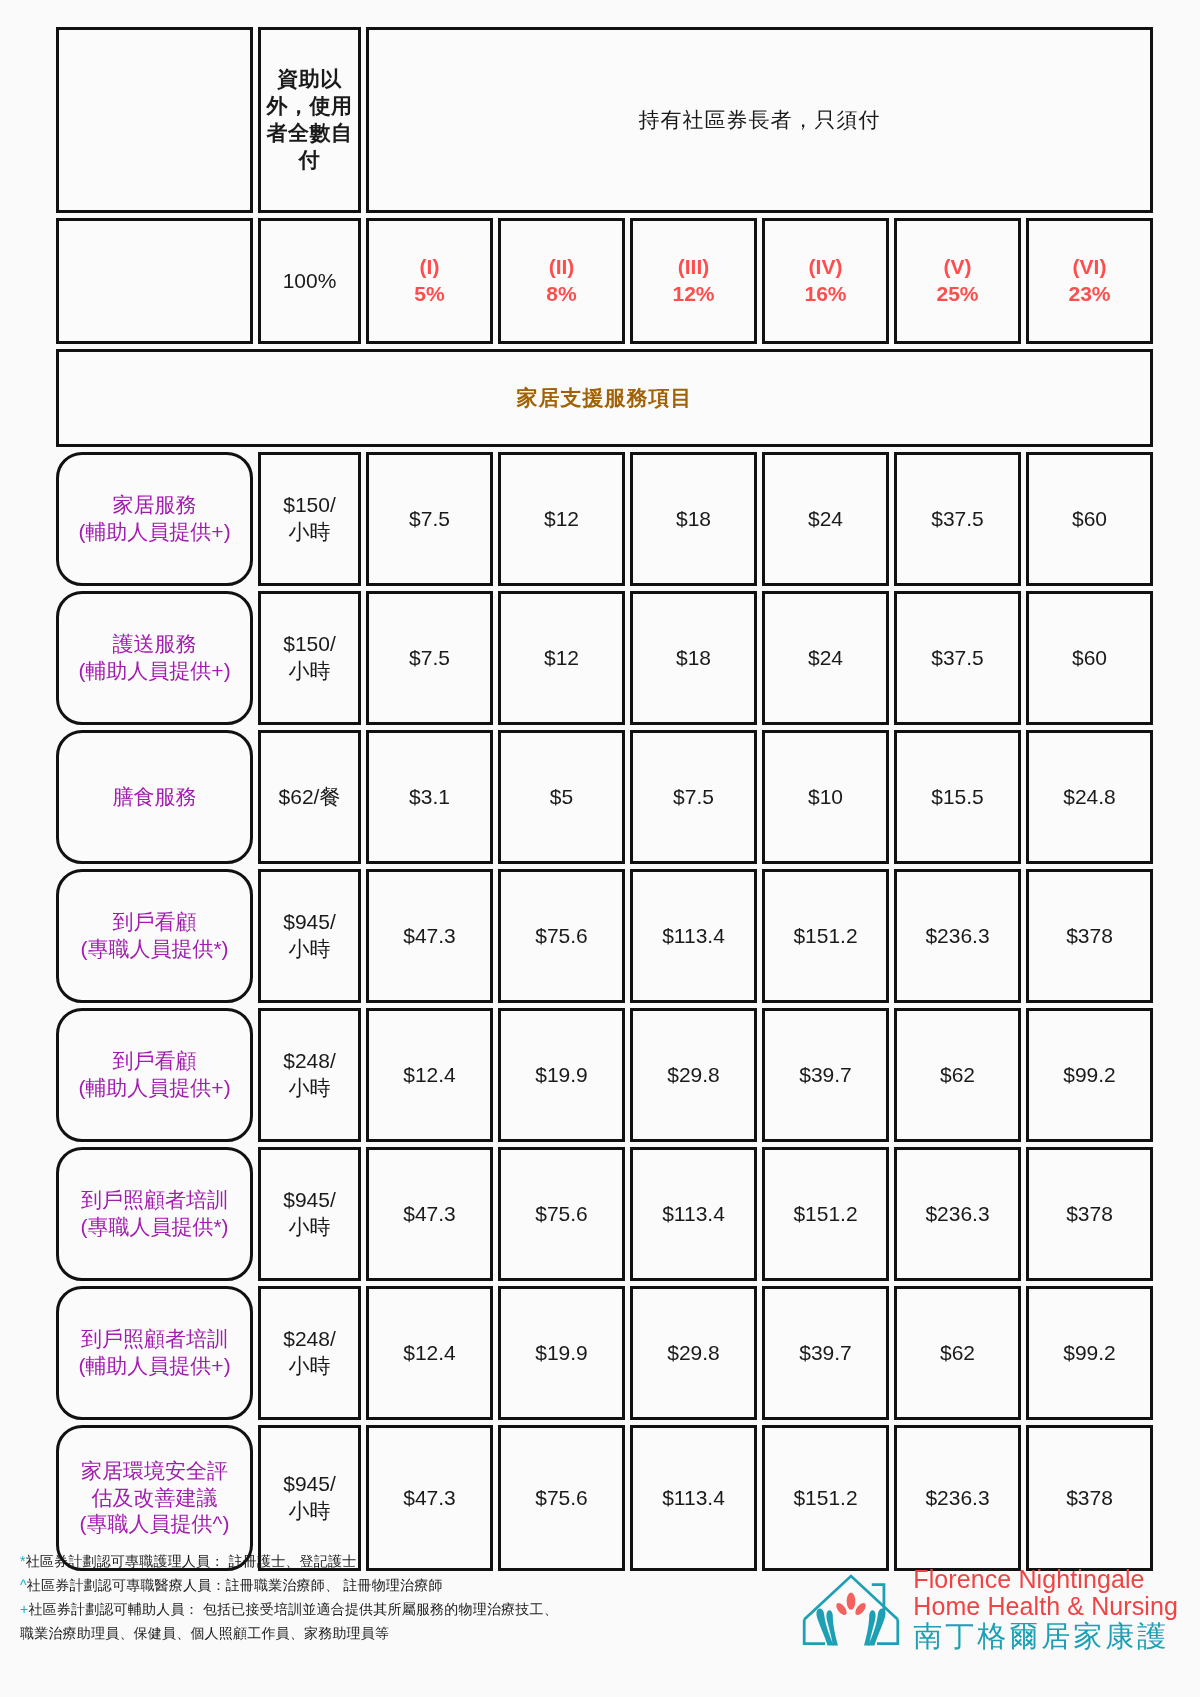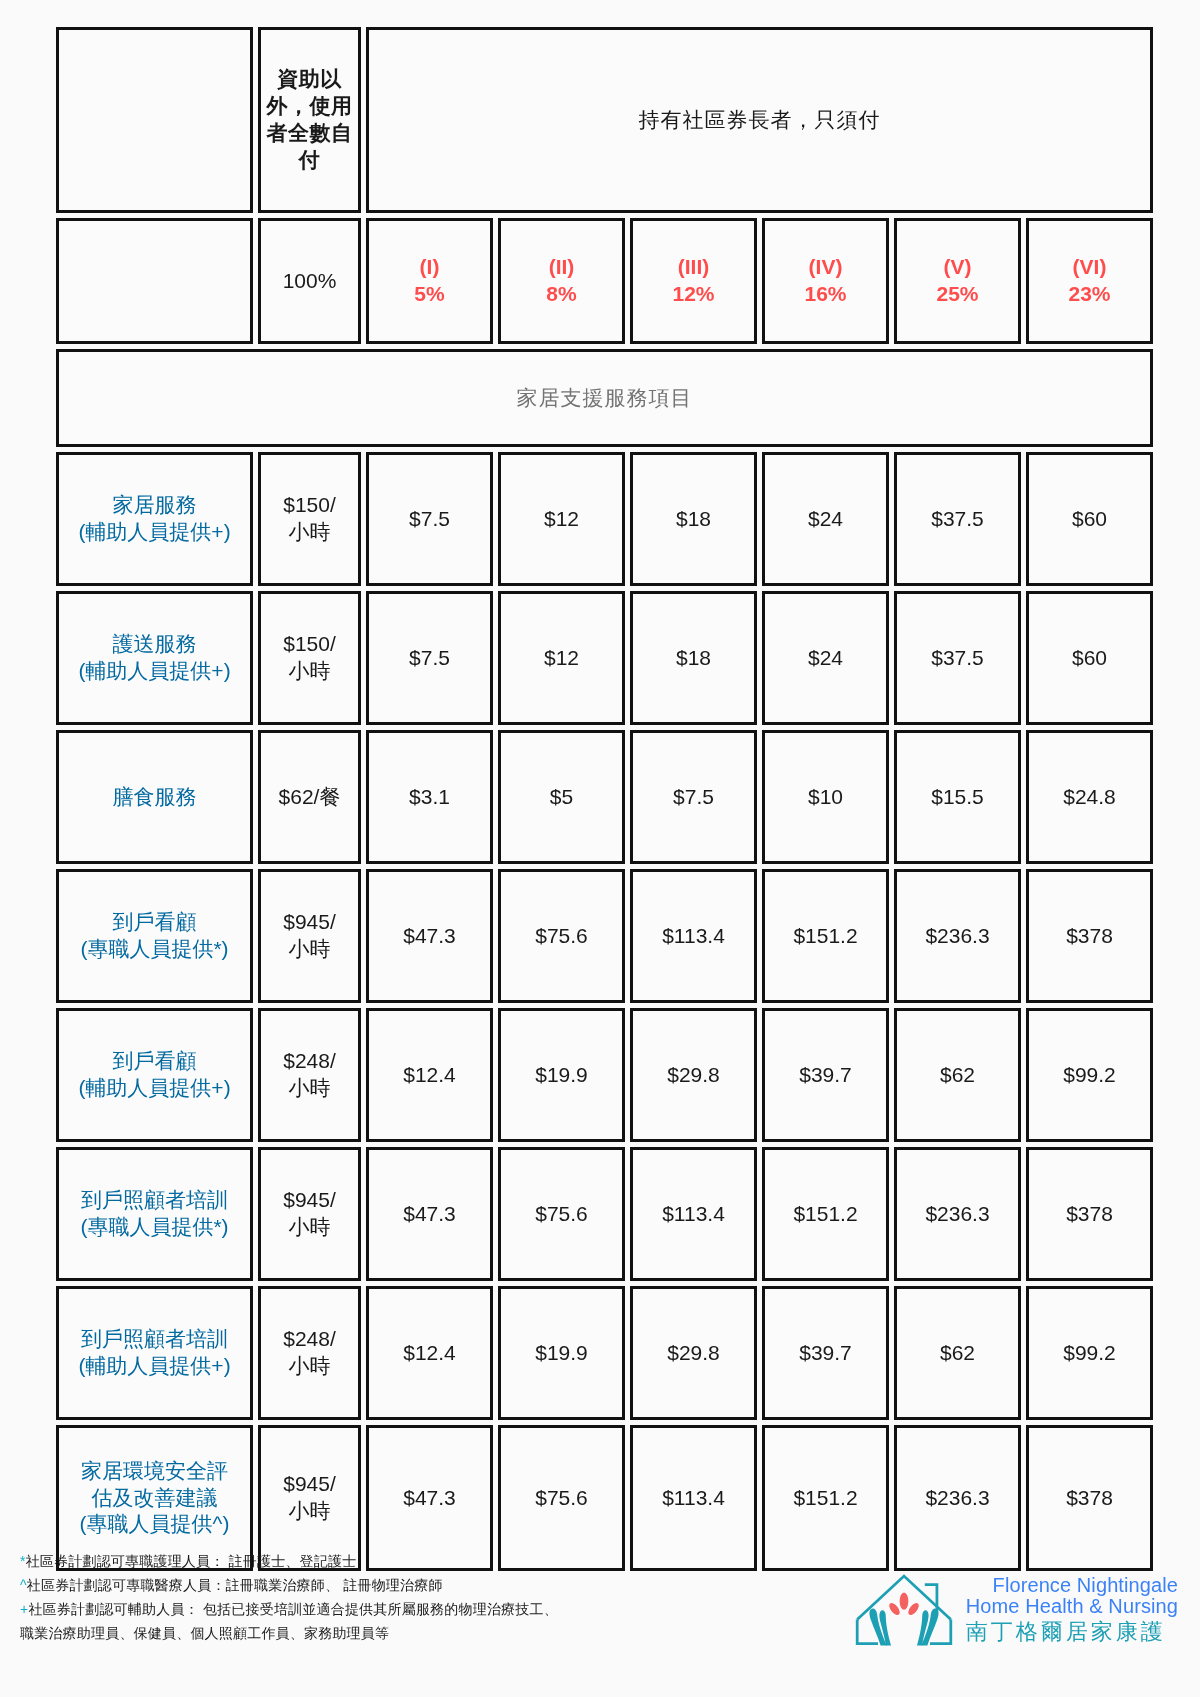--- a/index.html
+++ b/index.html
@@ -66,34 +66,35 @@
     color: #ff4d4d;
     font-weight: bold;
     font-size: 22px;
     line-height: 1.5;
   }
   td.pct-tier .roman { display: block; }
   td.pct-tier .pct { display: block; }
 
   
   td.section-head {
-    color: #737373;
-    font-weight: normal;
+    color: #a16207;
+    font-weight: bold;
     font-size: 25px;
     letter-spacing: 1px;
     height: 84px;
   }
 
   
   td.service-name {
-    color: #0369a1;
+    color: #a21caf;
     text-align: left;
     padding-left: 14px;
     font-size: 21px;
     line-height: 1.34;
+    border-radius: 26px;
   }
   td.rate-cell {
     font-size: 21px;
     line-height: 1.34;
   }
   td.val-cell {
     font-size: 21px;
   }
   tr.data-row td { height: 120px; }
   tr.data-row.tall td { height: 132px; }
@@ -117,30 +118,29 @@
     position: absolute;
     right: 22px;
     bottom: 44px;
     display: flex;
     align-items: center;
     gap: 10px;
   }
   .logo-mark { width: 104px; height: 88px; flex: 0 0 auto; }
   .logo-text { line-height: 1.06; }
   .logo-text .en {
-    color: #3b82f6;
-    font-size: 20px;
+    color: #ef4444;
+    font-size: 25px;
     letter-spacing: 0.1px;
     white-space: nowrap;
     display: block;
-    text-align: right;
   }
   .logo-text .zh {
     color: #1d9fb4;
-    font-size: 22px;
+    font-size: 29px;
     letter-spacing: 3px;
     white-space: nowrap;
     display: block;
     margin-top: 2px;
   }
 </style>
 </head>
 <body>
 
 <div class="page">

